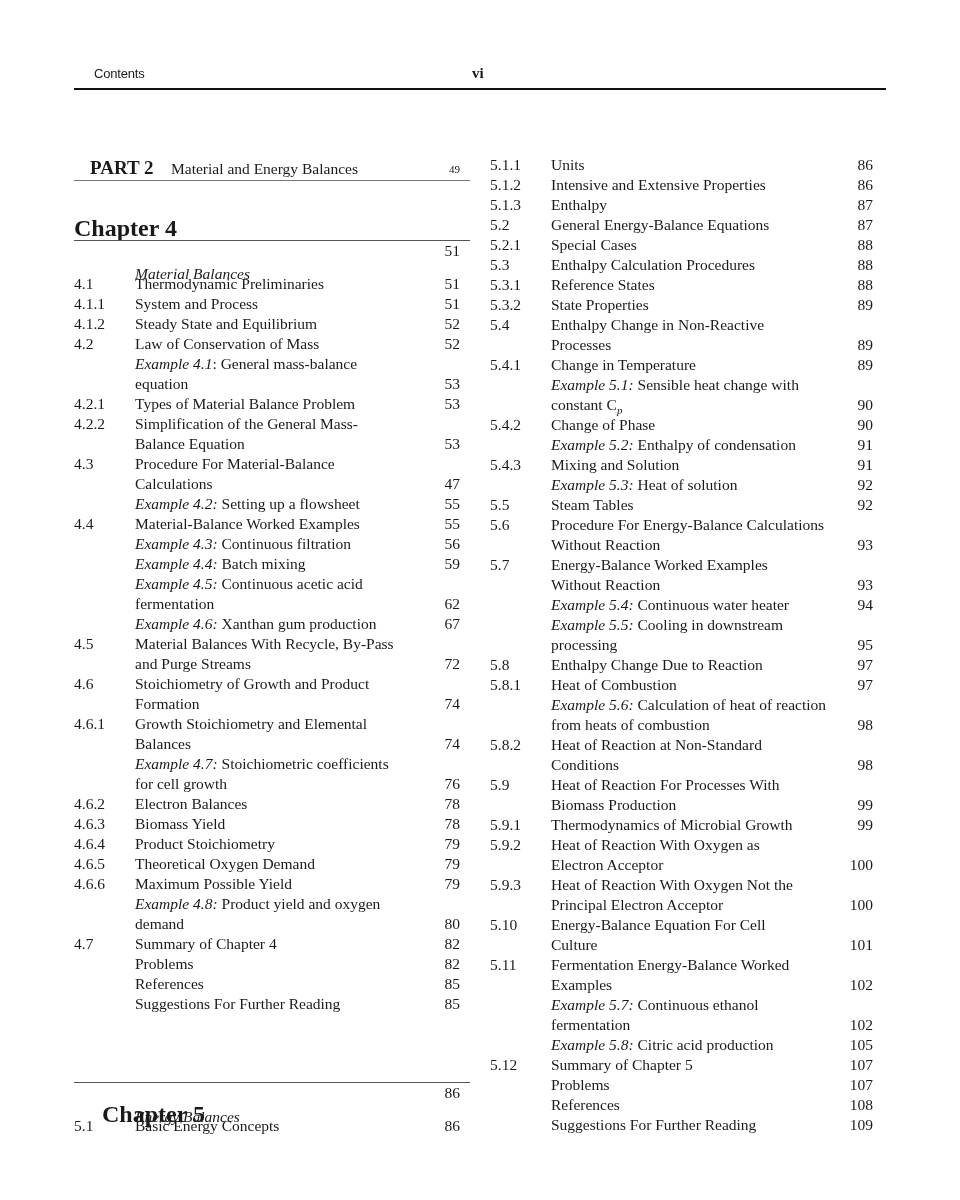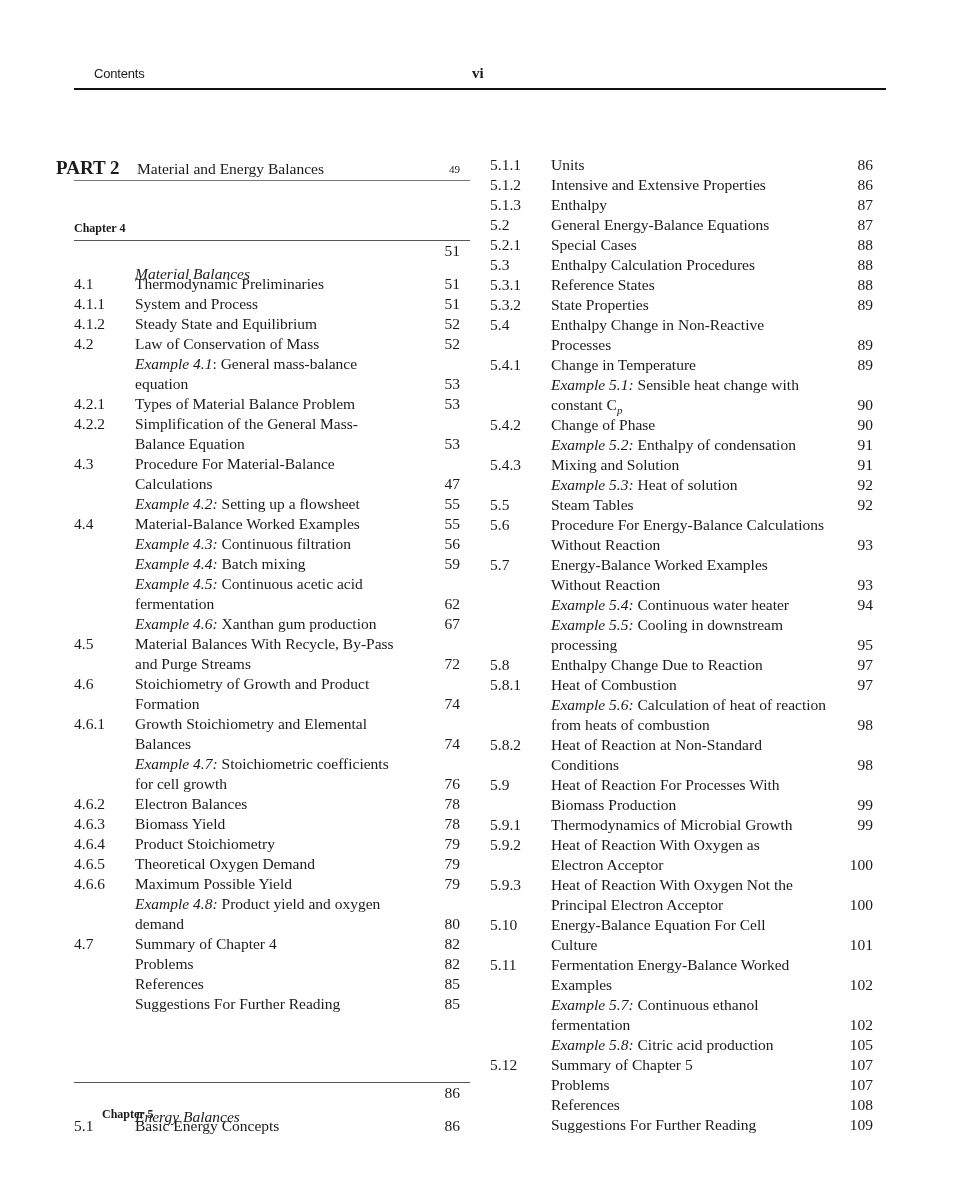--- a/index.html
+++ b/index.html
@@ -16,27 +16,27 @@
 
   .row { position: absolute; left: 0; height: 20px; font-size: 15.5px; line-height: 20px; white-space: nowrap; }
   .num { position: absolute; left: 0; top: 0; }
   .title { position: absolute; left: 61px; top: 0; }
   .page { position: absolute; top: 0; text-align: right; width: 40px; }
   .col-left .page { left: 346px; }
   .col-right .page { left: 343px; }
   .ex-label { font-style: italic; }
   .sub { font-style: italic; font-size: 11px; position: relative; top: 4px; }
 
-  .part-head { position: absolute; left: 56px; top: 156px; height: 24px; font-size: 18px; line-height: 24px; white-space: nowrap; }
+  .part-head { position: absolute; left: 90px; top: 156px; height: 24px; font-size: 18px; line-height: 24px; white-space: nowrap; }
   .part-head .label { font-weight: bold; font-size: 19px; }
   .part-head .ptitle { position: absolute; left: 81px; top: 1px; font-size: 15.5px; text-align: center; }
   .part-page { position: absolute; left: 420px; top: 157px; width: 40px; text-align: right; font-size: 11px; line-height: 24px; }
   .part-rule { position: absolute; left: 74px; top: 180px; width: 396px; height: 1px; background: #777; }
 
-  .chap-head { position: absolute; left: 74px; font-size: 12px; font-weight: bold; line-height: 24px; text-align: right; }
+  .chap-head { position: absolute; left: 74px; font-size: 24px; font-weight: bold; line-height: 24px; text-align: right; }
   .chap-rule { position: absolute; left: 74px; width: 396px; height: 1px; background: #555; }
   .chap-sub { position: absolute; left: 135px; font-size: 15.5px; font-style: italic; line-height: 20px; margin-top: 24px; }
   .chap-page { position: absolute; left: 420px; width: 40px; text-align: right; font-size: 15.5px; line-height: 20px; }
 </style>
 </head>
 <body>
 
 <div class="running-head">
   <span class="rh-left">Contents</span>
   <span class="rh-center">vi</span>

